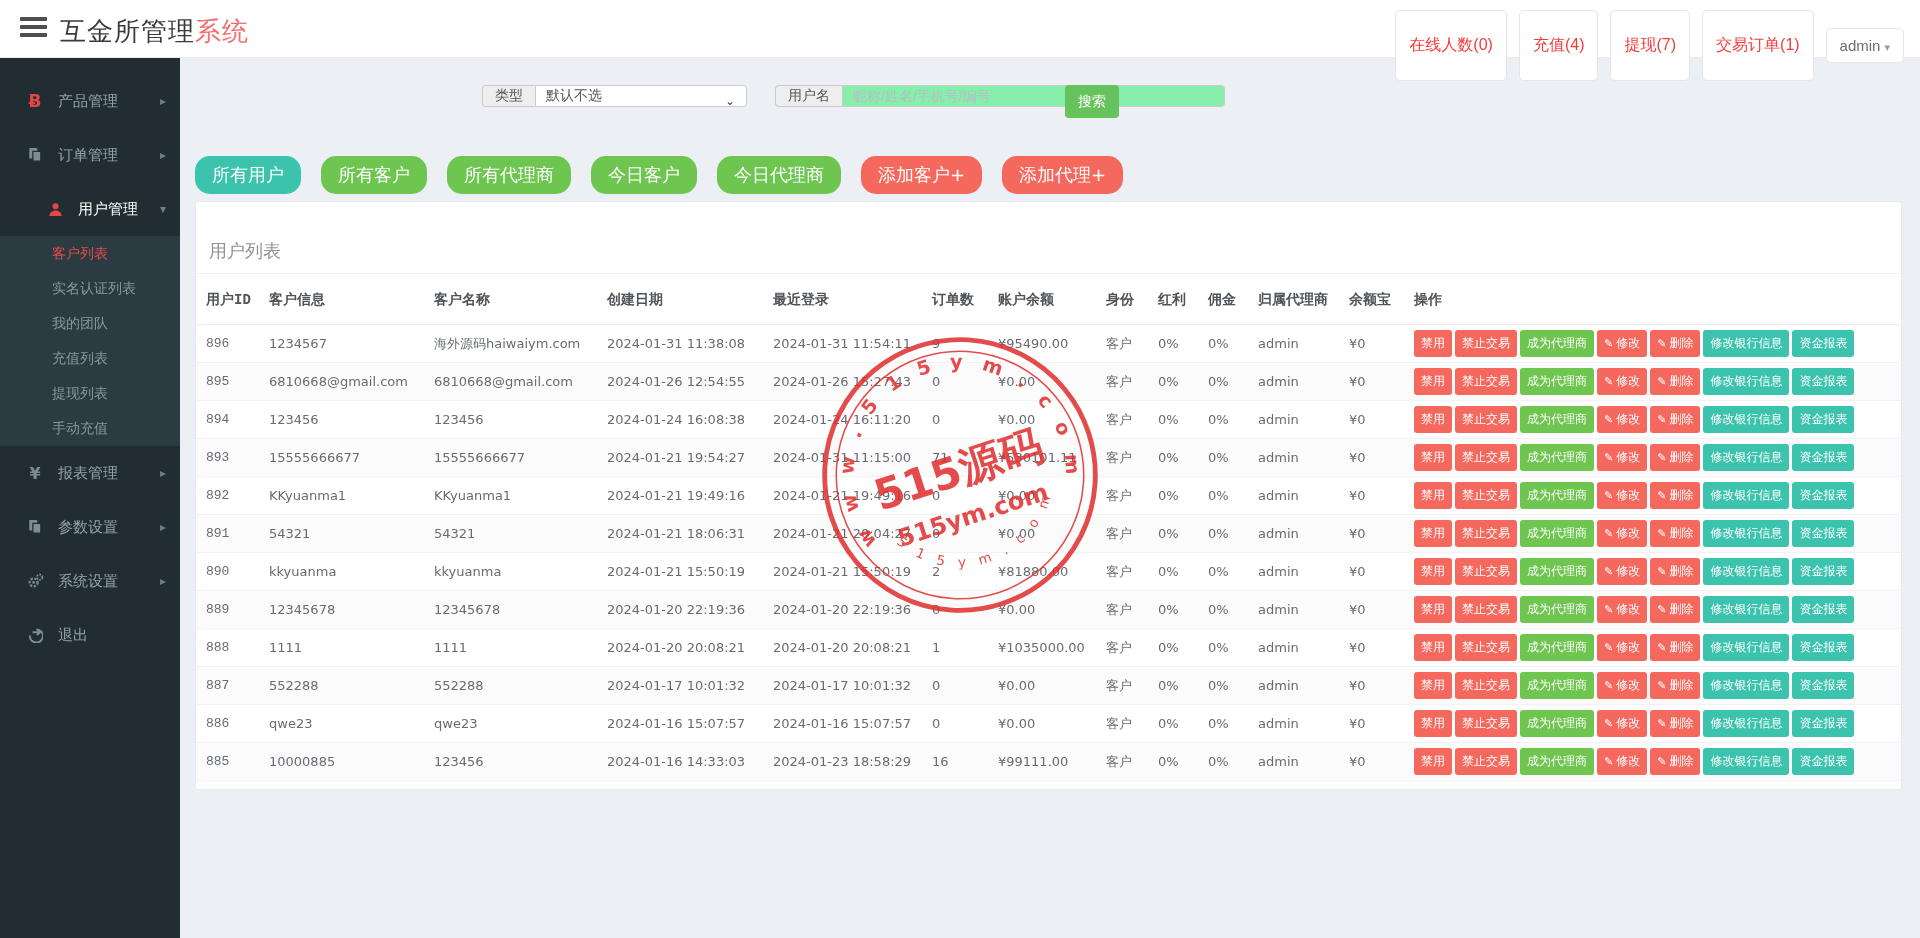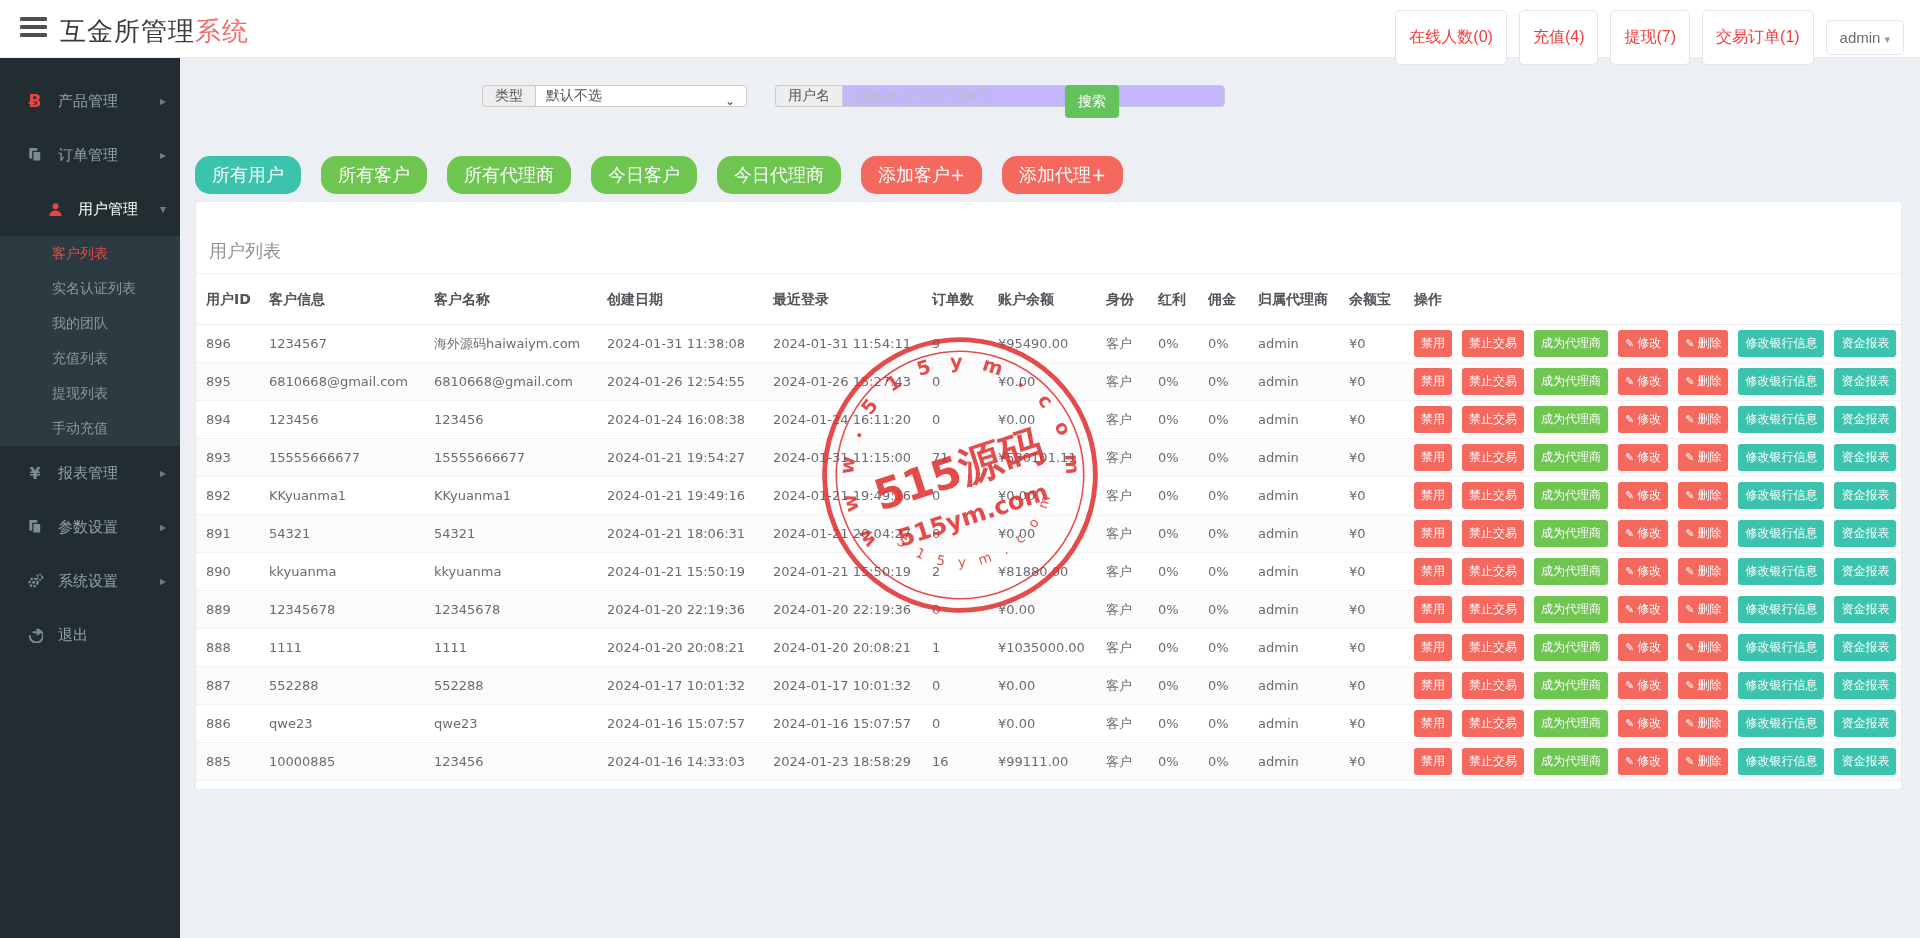--- a/index.html
+++ b/index.html
@@ -9,21 +9,21 @@
   
   .topbar { position:absolute; left:0; top:0; width:1920px; height:58px;
     background:#fff; border-bottom:1px solid #e9e9ef; z-index:30; }
   .burger { position:absolute; left:20px; top:17px; width:27px; height:22px; cursor:pointer; }
   .burger i { display:block; height:4px; background:#4f4f4f; margin-bottom:4px; border-radius:1px; }
   .brand { position:absolute; left:60px; top:14px; font-size:26px; letter-spacing:1px; }
   .brand .b1 { color:#3a3a3a; }
   .brand .b2 { color:#f56c6c; }
   .top-right { position:absolute; right:16px; top:10px; display:flex; gap:12px; align-items:center; }
   .stat-btn { background:#fff; border:1px solid #e4e4ec; border-radius:5px;
-    padding:16px 13px; font-size:16px; color:#f43b3b; cursor:pointer; white-space:nowrap; }
+    padding:24px 13px; font-size:16px; color:#f43b3b; cursor:pointer; white-space:nowrap; }
   .user-btn { background:#fff; border:1px solid #e4e4ec; border-radius:5px;
     padding:8px 13px; font-size:15px; color:#6d6d6d; cursor:pointer; }
   .user-btn .caret { font-size:11px; color:#9a9a9a; margin-left:4px; }
 
   
   .sidebar { position:absolute; left:0; top:58px; width:180px; height:880px;
     background:#222d32; z-index:20; padding-top:16px; }
   .side-item { position:relative; height:54px; display:flex; align-items:center;
     padding-left:24px; color:#93a1a8; font-size:15px; cursor:pointer; }
   .side-item .ico { width:22px; margin-right:12px; display:inline-flex; justify-content:center;
@@ -39,21 +39,21 @@
 
   
   .content { position:absolute; left:180px; top:58px; width:1740px; height:880px; background:#ecf0f5; }
 
   .ig { position:absolute; top:27px; height:22px; display:flex; }
   .ig-addon { background:#eee; border:1px solid #ccc; border-right:none;
     border-radius:4px 0 0 4px; color:#555; font-size:14px; display:flex; align-items:center; padding:0 12px; }
   .ig-select { width:212px; background:#fff; border:1px solid #ccc; border-radius:0 4px 4px 0;
     color:#555; font-size:14px; display:flex; align-items:center; padding:0 10px; position:relative; cursor:pointer; }
   .ig-select .sel-caret { position:absolute; right:11px; top:8px; color:#444; font-size:12px; }
-  .ig-input { width:383px; background:#c4b5fd; border:1px solid #ccc; border-radius:0 4px 4px 0;
+  .ig-input { width:383px; background:#86efac; border:1px solid #ccc; border-radius:0 4px 4px 0;
     font-size:14px; padding:0 10px; color:#555; outline:none; }
   .ig-input::placeholder { color:#b9bec7; }
   .search-btn { position:absolute; left:885px; top:27px; width:54px; height:33px;
     background:#66c25c; color:#fff; border:none; border-radius:4px; font-size:14px; cursor:pointer;
     font-family:inherit; }
 
   .quick-row { position:absolute; left:15px; top:98px; display:flex; gap:20px; }
   .qbtn { height:38px; border:none; border-radius:15px; color:#fff; font-size:18px;
     padding:0 17px; cursor:pointer; font-family:inherit; white-space:nowrap; }
   .qbtn.teal { background:#3cc3ae; }
@@ -61,27 +61,27 @@
   .qbtn.red { background:#f5685d; }
 
   .panel { position:absolute; left:15px; top:143px; width:1707px; background:#fff;
     border-radius:3px; border:1px solid #e7eaf0; padding-bottom:8px; }
   .panel-header { height:46px; display:flex; align-items:center; padding-left:13px;
     color:#8e9196; font-size:18px; border-bottom:1px solid #f1f1f1;margin-top:26px; }
 
   table.grid { width:100%; border-collapse:collapse; table-layout:fixed; }
   table.grid th { text-align:left; font-size:14px; color:#4f5459; padding:17px 4px 15px 6px;
     border-bottom:1px solid #ebebeb; font-weight:bold; white-space:nowrap; }
-  table.grid th:first-child, table.grid td:first-child { padding-left:10px; }
+  table.grid th:first-child, table.grid td:first-child { padding-left:10px;font-family:Liberation Mono, monospace; }
   table.grid td { font-size:13px; color:#676c72; height:38px; padding:0 4px 0 6px;
     border-bottom:1px solid #f2f2f2; white-space:nowrap; overflow:hidden; }
   table.grid tr.row:nth-child(even) td { background:#fbfbfc; }
   td.money, td.yuebao { color:#e13c39; }
   td.agent { color:#3f8dbf; }
-  .acts { display:flex; gap:10px; align-items:center; }
+  .acts { display:flex; gap:3px; align-items:center; }
   .abtn { border:none; border-radius:3px; color:#fff; font-size:12px; padding:5px 7px;
     cursor:pointer; font-family:inherit; white-space:nowrap; }
   .abtn.red { background:#f5685d; }
   .abtn.green { background:#6ec550; }
   .abtn.teal { background:#3cc3ae; }
   .abtn .pen { font-size:11px; margin-right:3px; }
 
   
   .stamp { position:absolute; left:635px; top:272px; width:290px; height:290px;
     z-index:40; pointer-events:none; opacity:.85; }

